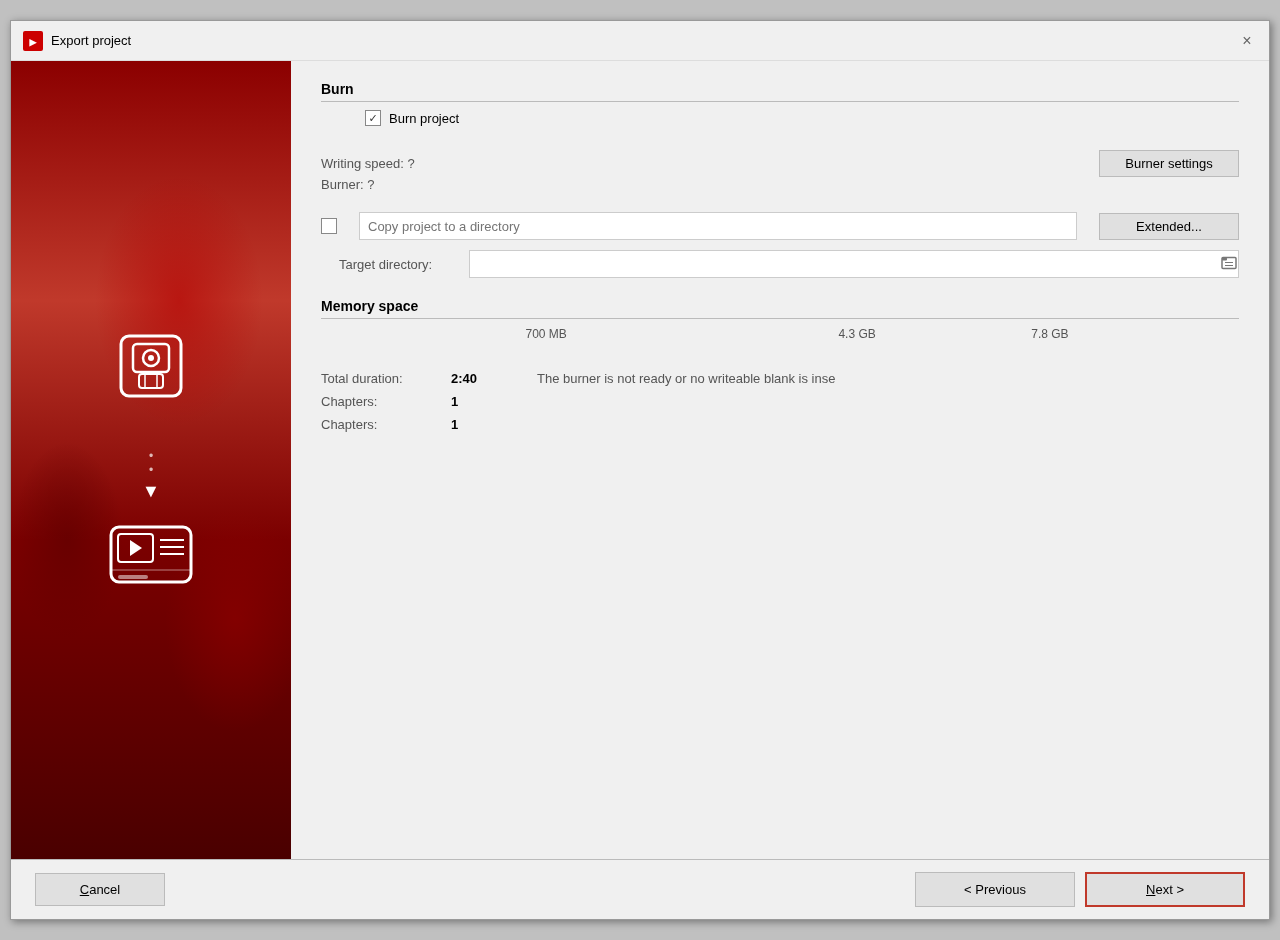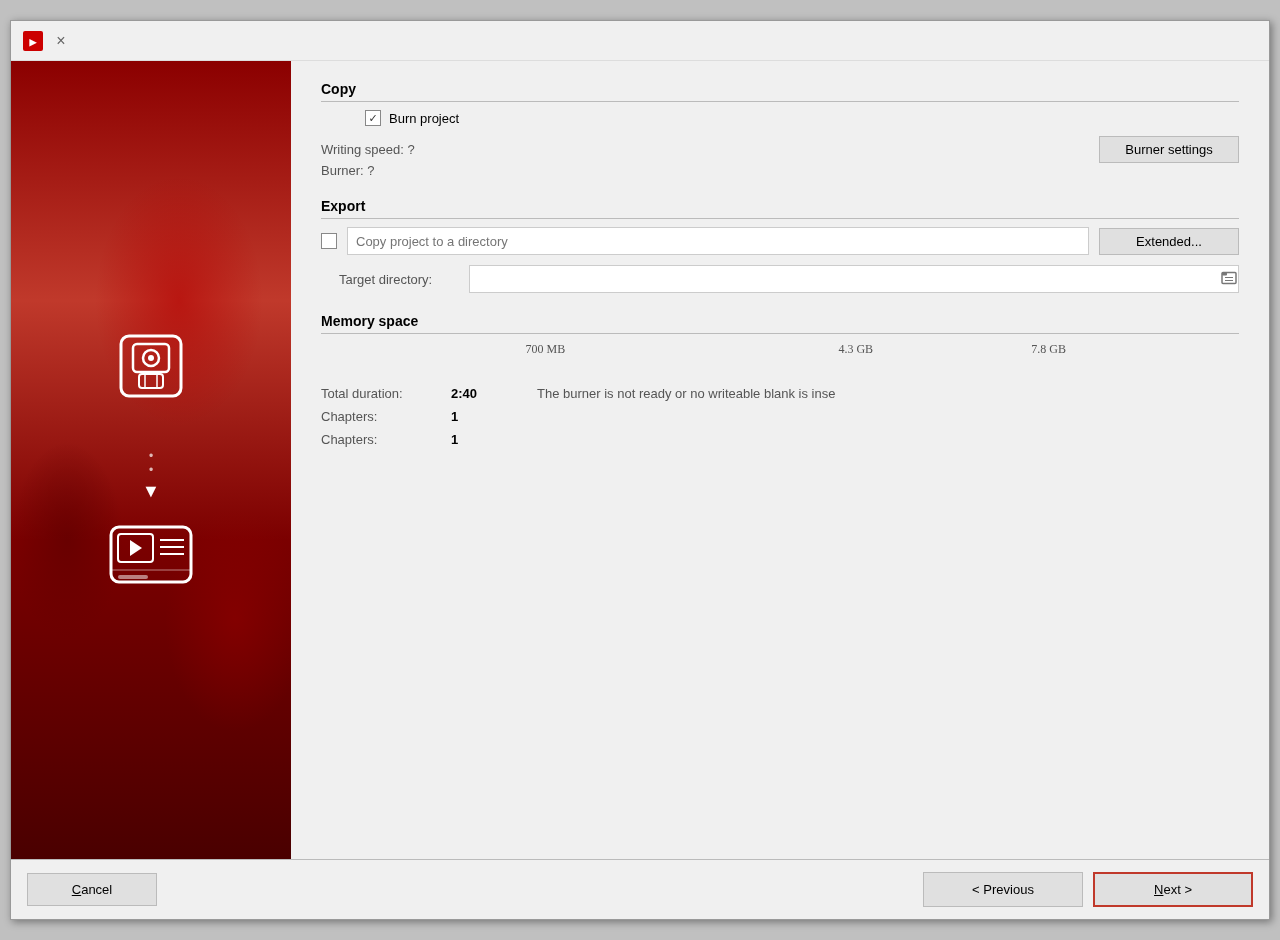--- a/index.html
+++ b/index.html
@@ -122,21 +122,21 @@
       margin-bottom: 8px;
       padding-bottom: 4px;
       border-bottom: 1px solid #bbb;
     }
     .section {
       margin-bottom: 20px;
     }
     .row {
       display: flex;
       align-items: center;
-      margin-bottom: 10px;
+      margin-bottom: 24px;
       padding-left: 44px;
     }
     .checkbox-wrapper {
       display: flex;
       align-items: center;
       gap: 8px;
     }
     .checkbox {
       width: 16px;
       height: 16px;
@@ -178,21 +178,21 @@
       min-width: 140px;
     }
     .burner-row {
       display: flex;
       align-items: center;
       justify-content: space-between;
     }
     .export-row {
       display: flex;
       align-items: center;
-      gap: 10px;
+      gap: 22px;
       margin-bottom: 10px;
     }
     .copy-input {
       flex: 1;
       border: 1px solid #ccc;
       background: white;
       padding: 4px 8px;
       font-size: 13px;
       color: #888;
       height: 28px;
@@ -260,21 +260,20 @@
       position: absolute;
       top: -2px;
       left: 30px;
       width: 2px;
       height: 40px;
       background: #333;
     }
     .bar-label {
       font-size: 12px;
       color: #555;
-      font-family: Liberation Serif, serif;
     }
     .stats-section {
       margin-top: 20px;
     }
     .stat-row {
       display: flex;
       align-items: baseline;
       margin-bottom: 8px;
     }
     .stat-label {
@@ -285,21 +284,21 @@
       font-weight: bold;
       color: #000;
     }
     .status-text {
       margin-left: 60px;
       color: #555;
       font-size: 13px;
     }
     .footer {
       border-top: 1px solid #bbb;
-      padding: 12px 16px;
+      padding: 12px 24px;
       display: flex;
       align-items: center;
       justify-content: space-between;
       background: #f0f0f0;
       flex-shrink: 0;
     }
     .footer-left {}
     .footer-right {
       display: flex;
       gap: 10px;
@@ -324,20 +323,21 @@
 
 <div class="dialog">
 
   <div class="title-bar">
     <div class="title-bar-icon">
       <svg width="14" height="14" viewBox="0 0 14 14">
         <circle cx="7" cy="7" r="6" fill="#cc0000"></circle>
         <text x="7" y="11" text-anchor="middle" fill="white" font-size="9" font-weight="bold">▶</text>
       </svg>
     </div>
+    <span class="title-bar-text">Export project</span>
     <button class="close-btn">×</button>
   </div>
 
   <div class="content-area">
 
     <div class="left-panel">
       <div class="petal-bg"></div>
       <div class="left-panel-img">
 
         <div class="icon-top">
@@ -369,41 +369,40 @@
             <line x1="5" y1="58" x2="85" y2="58" stroke="white" stroke-width="1" opacity="0.5"></line>
             <rect x="12" y="63" width="30" height="4" rx="2" fill="white" opacity="0.5"></rect>
           </svg>
         </div>
       </div>
     </div>
 
     <div class="right-panel">
 
       <div class="section">
-        <div class="section-title">Copy</div>
+        <div class="section-title">Burn</div>
 
         <div class="row">
           <div class="checkbox-wrapper">
             <div class="checkbox checked"></div>
             <span class="label-text">Burn project</span>
           </div>
         </div>
 
         <div class="burner-row">
           <span class="field-value">Writing speed: ?</span>
           <button class="btn btn-burner-settings">Burner settings</button>
         </div>
 
         <div class="field-row">
           <span class="field-value">Burner: ?</span>
         </div>
       </div>
 
       <div class="section">
-        <div class="section-title">Export</div>
 
         <div class="export-row">
           <div class="checkbox"></div>
           <input type="text" class="copy-input" style="color: rgb(170, 170, 170); font-size: 13px;" placeholder="Copy project to a directory" readonly="">
           <button class="btn" style="min-width:140px;"><span>Extended...</span></button>
         </div>
 
         <div class="target-row">
           <span class="target-label">Target directory:</span>
           <div class="target-input-wrapper">

